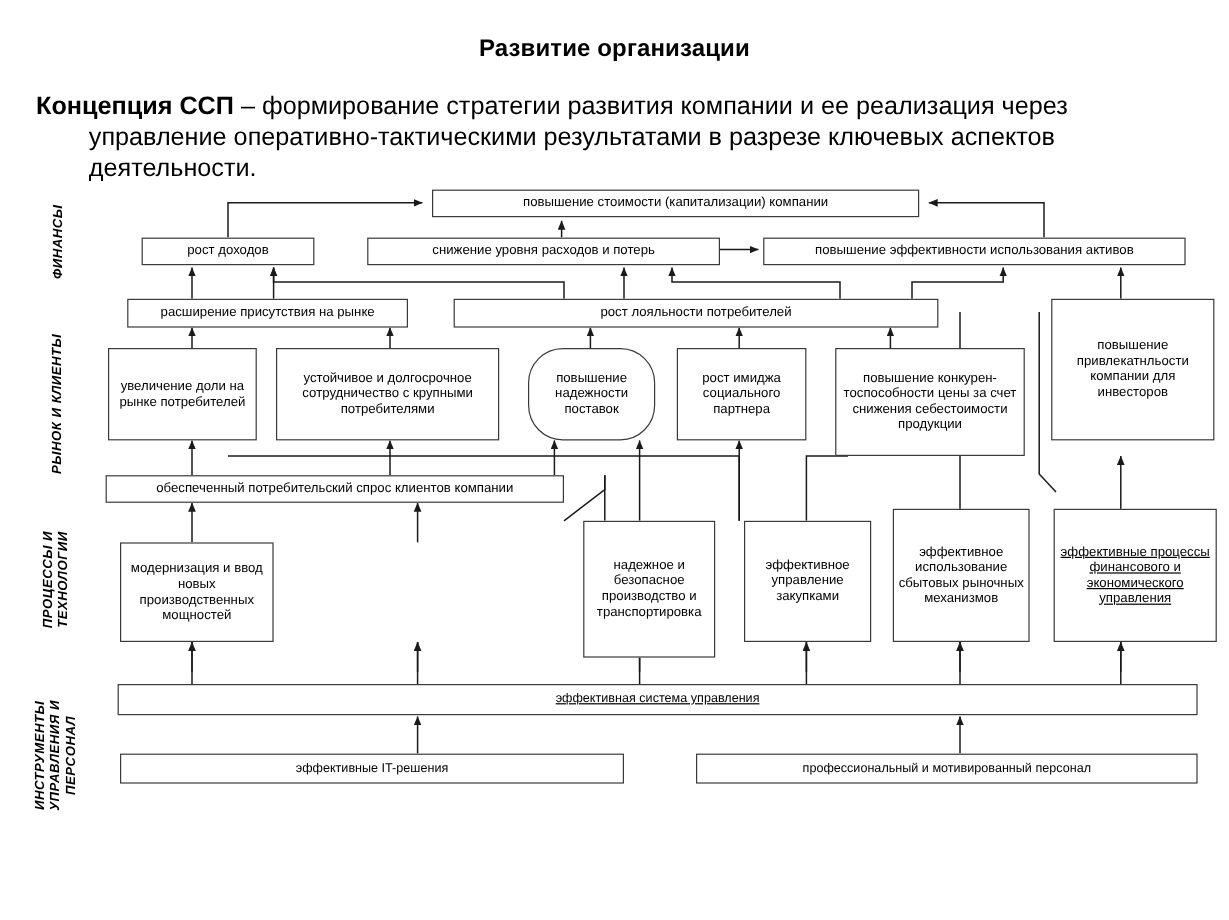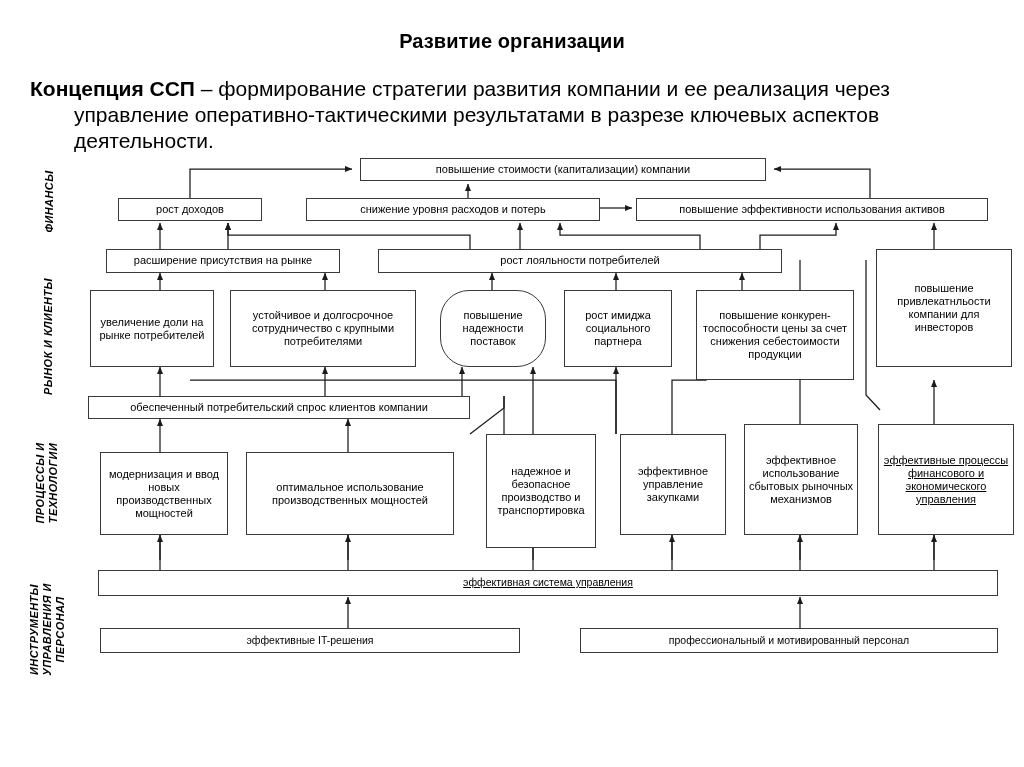--- a/index.html
+++ b/index.html
@@ -239,21 +239,20 @@
     <div class="node small" style="left:440px; top:290px; width:106px; height:77px;border-radius:29px;">повышение надежности поставок</div>
 
     <div class="node small" style="left:564px; top:290px; width:108px; height:77px;">рост имиджа социального партнера</div>
 
     <div class="node small" style="left:696px; top:290px; width:158px; height:90px;">повышение конкурен-тоспособности цены за счет снижения себестоимости продукции</div>
 
     <div class="node small" style="left:88px; top:396px; width:382px; height:23px;">обеспеченный потребительский спрос клиентов компании</div>
 
     <div class="node small" style="left:100px; top:452px; width:128px; height:83px;text-align:center;">модернизация и ввод новых производственных мощностей</div>
 
-    <div class="node small" style="left:246px; top:452px; width:208px; height:83px;">оптимальное использование производственных мощностей</div>
 
     <div class="node small" style="left:486px; top:434px; width:110px; height:114px;">надежное и безопасное производство и транспортировка</div>
 
     <div class="node small" style="left:620px; top:434px; width:106px; height:101px;">эффективное управление закупками</div>
 
     <div class="node small" style="left:744px; top:424px; width:114px; height:111px;">эффективное использование сбытовых рыночных механизмов</div>
 
     <div class="node small" style="left:878px; top:424px; width:136px; height:111px;text-decoration:underline;">эффективные процессы финансового и экономического управления</div>
 
     <div class="node bar" style="left:98px; top:570px; width:900px; height:26px;text-decoration:underline;">эффективная система управления</div>

